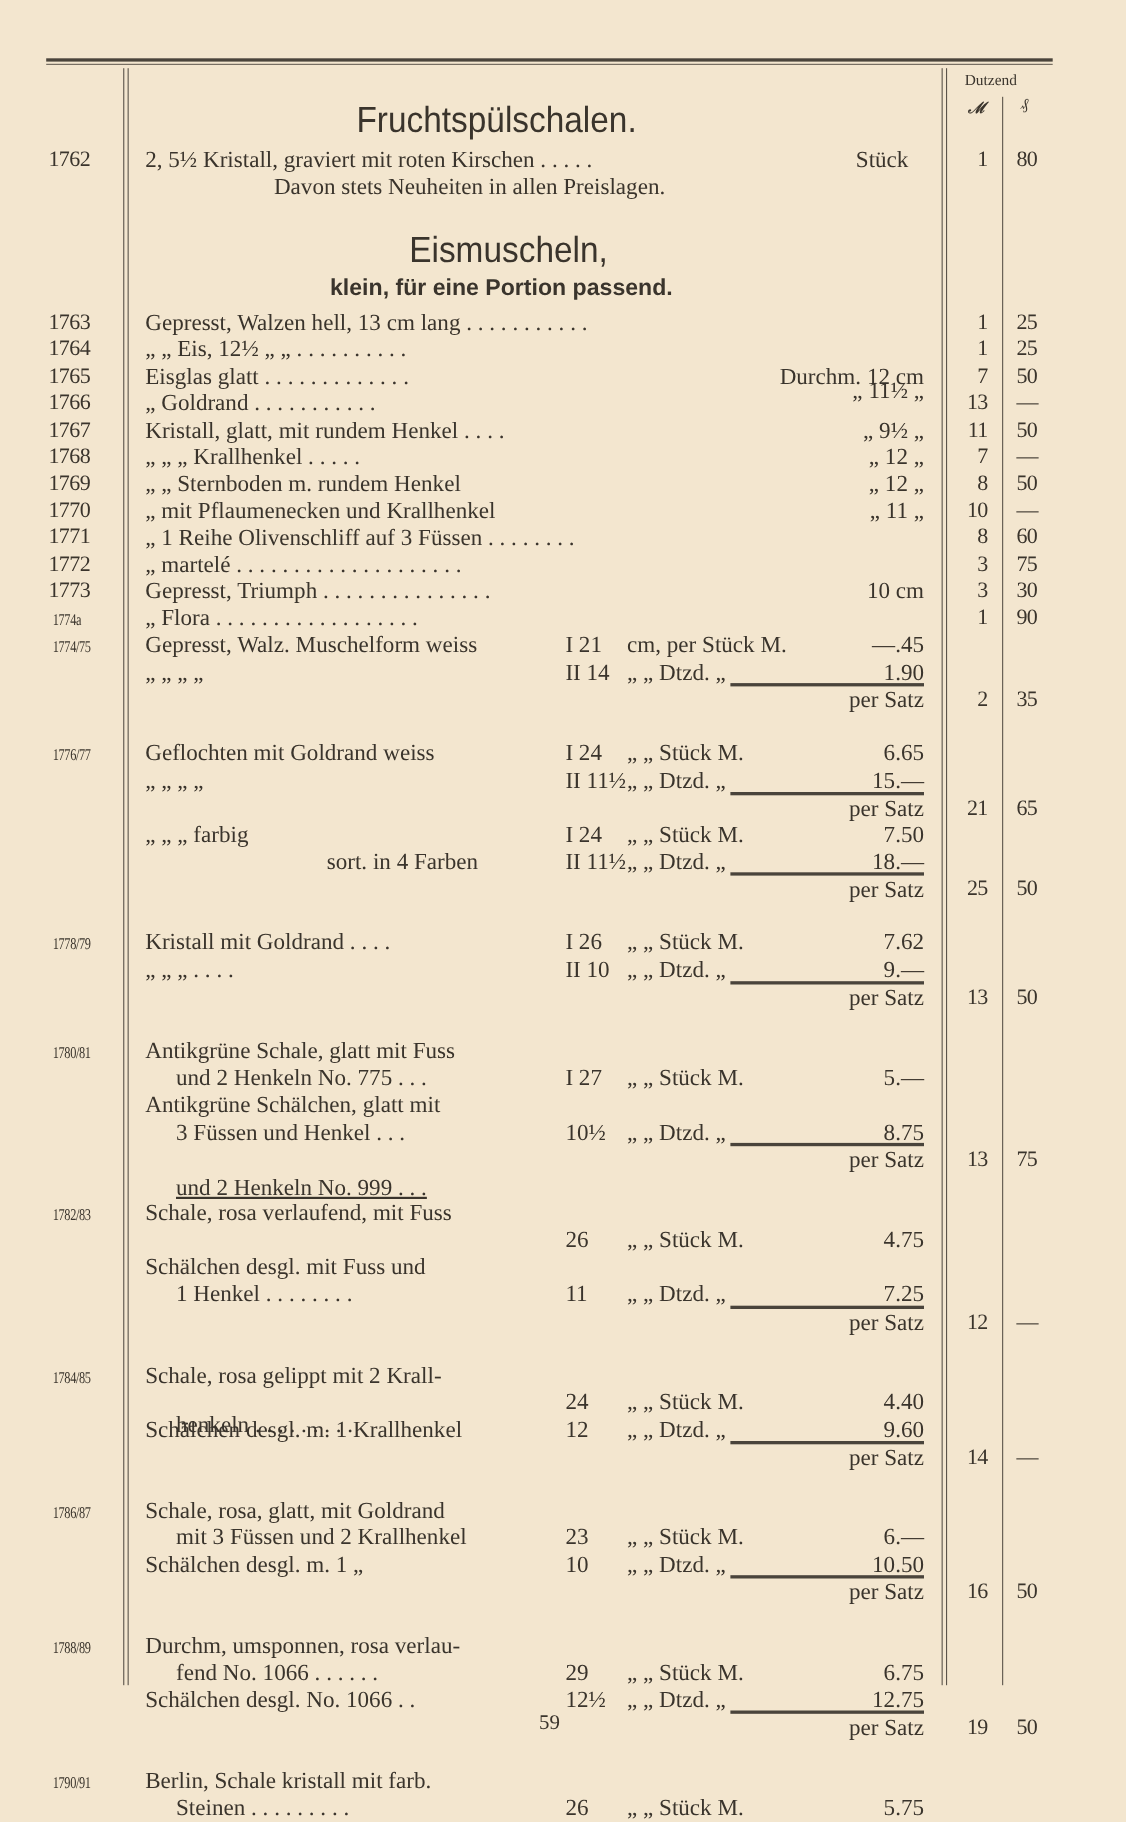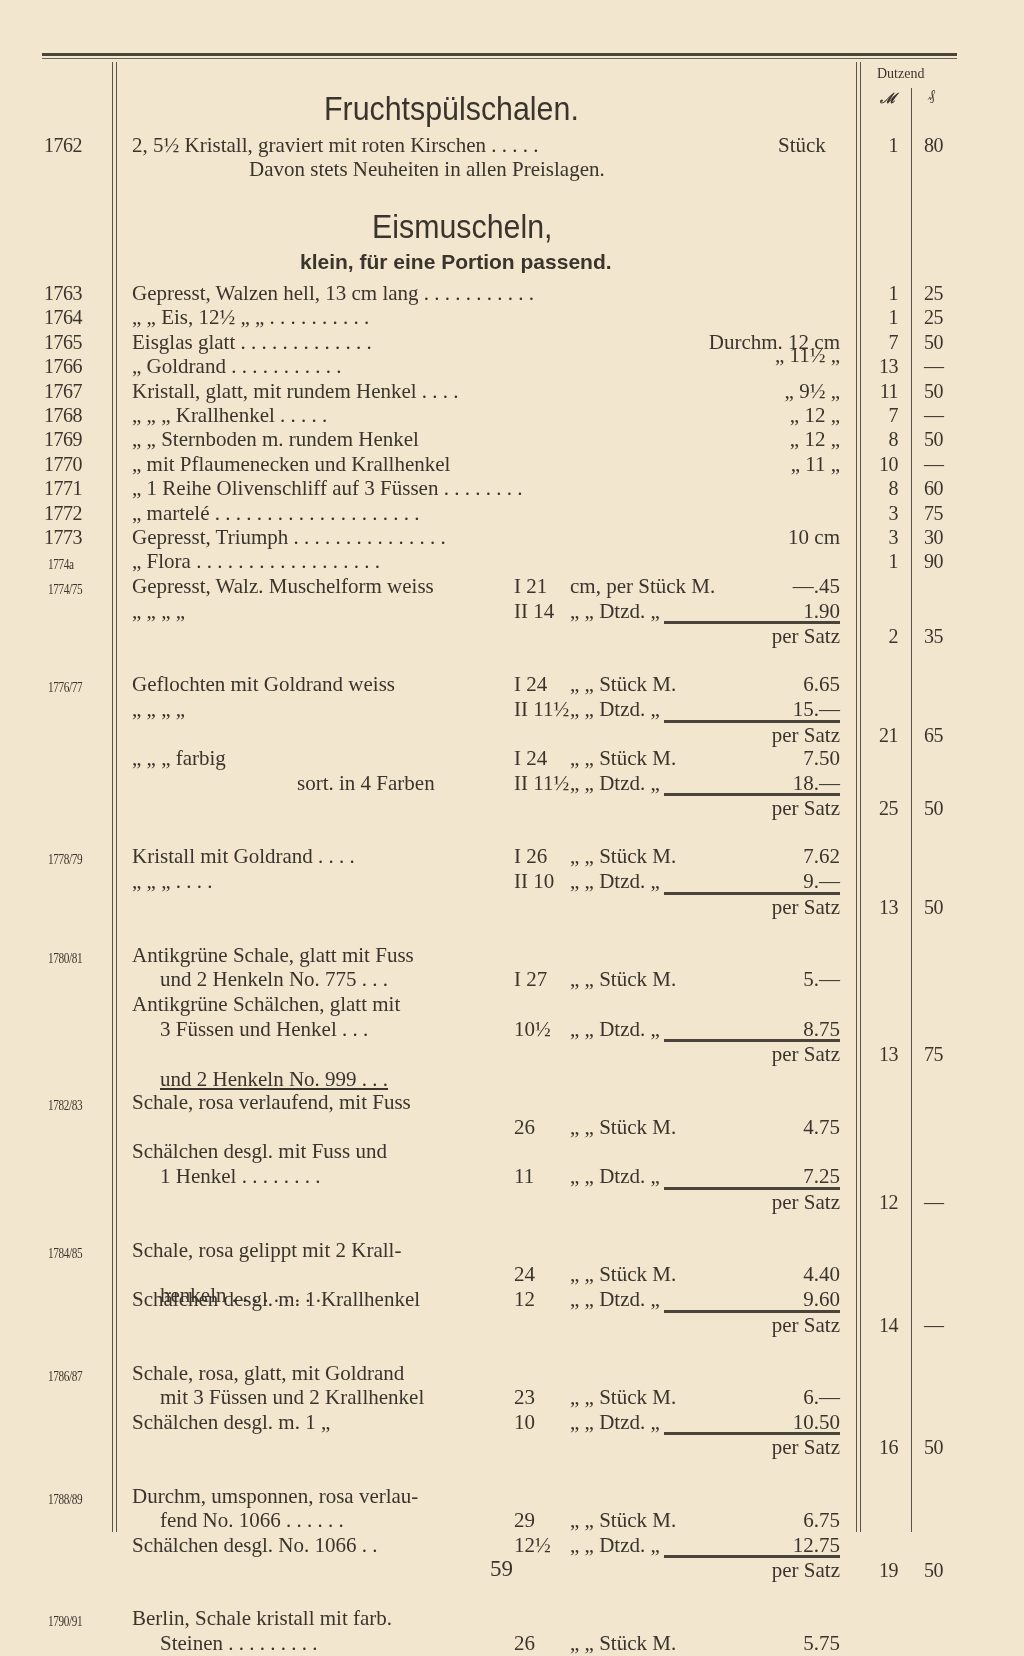--- a/index.html
+++ b/index.html
@@ -9,21 +9,21 @@
   .rule-thin{position:absolute;left:42px;top:58px;width:915px;height:1px;background:#6a6257;}
   .vline{position:absolute;background:#5b544a;width:1px;}
   .abs{position:absolute;white-space:nowrap;font-size:21px;line-height:24px;}
   .num{font-size:20px;letter-spacing:-0.5px;}
   .num.cond{font-size:15px;transform:scaleX(0.75);transform-origin:left;}
   .title{position:absolute;font-family:"Liberation Sans","DejaVu Sans",sans-serif;font-size:33px;transform:scaleX(0.92);transform-origin:left;}
   .subtitle{position:absolute;font-family:"Liberation Sans","DejaVu Sans",sans-serif;font-weight:bold;font-size:21px;}
   .hdr{position:absolute;font-size:14px;}
   .uline{position:absolute;height:3px;background:#4a443b;}
   .r{text-align:right;}
-  .pagenum{position:absolute;left:490px;top:1556px;font-size:23px;}
+  .pagenum{position:absolute;left:490px;top:1556px;font-size:19px;}
 </style>
 </head>
 <body>
 
 <div class="rule-thick"></div>
 <div class="rule-thin"></div>
 <div class="vline" style="left:112px;top:62px;height:1470px;"></div>
 <div class="vline" style="left:116px;top:62px;height:1470px;"></div>
 <div class="vline" style="left:856px;top:62px;height:1470px;"></div>
 <div class="vline" style="left:860px;top:62px;height:1470px;"></div>

